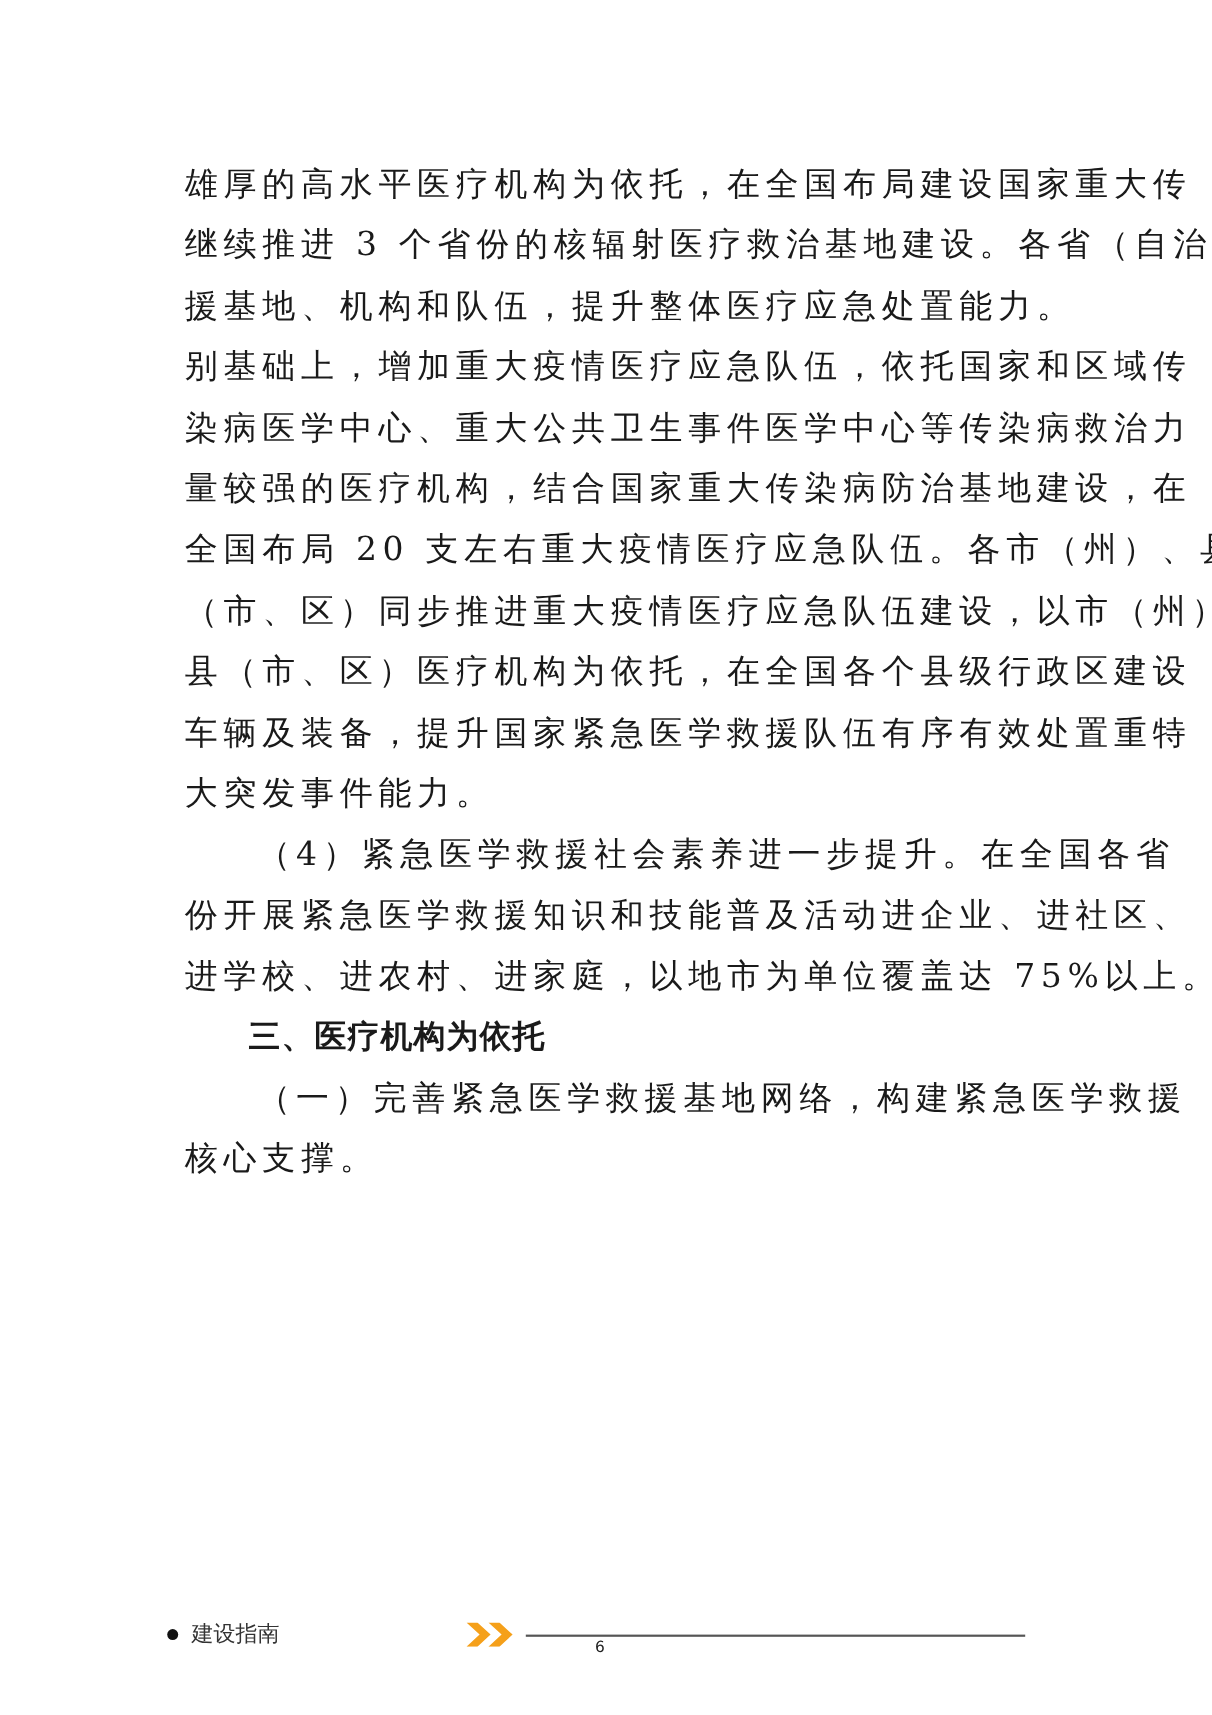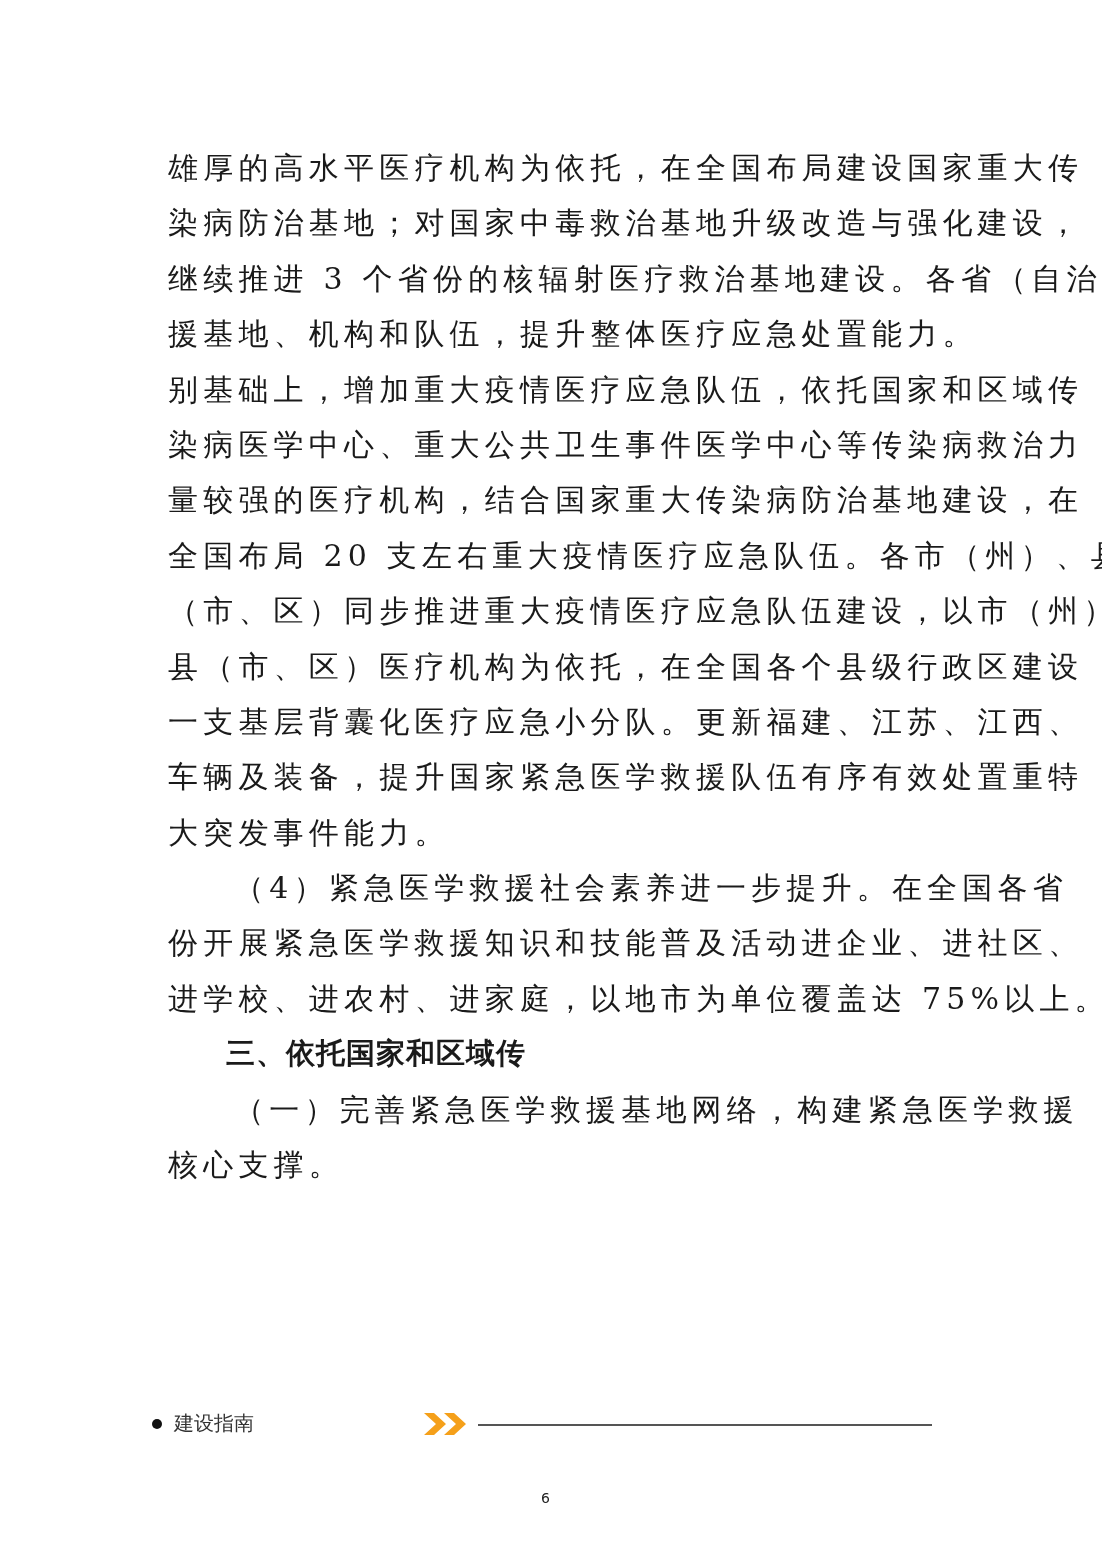--- a/index.html
+++ b/index.html
@@ -5,51 +5,49 @@
     html, body { margin: 0; padding: 0; background: #ffffff; }
     body { width: 1102px; height: 1559px; position: relative; overflow: hidden;
            font-family: "DejaVu Serif", "Liberation Serif", serif; color: #1a1a1a; }
     .page { position: absolute; left: 0; top: 0; width: 1102px; height: 1559px; }
     .body-text { position: absolute; left: 168px; top: 140px; width: 766px; }
     .line { height: 55.4px; line-height: 55.4px; font-size: 30px; white-space: nowrap;
             letter-spacing: 5.2px; overflow: visible; }
     .line.indent { padding-left: 66px; }
     .line.heading { font-family: "DejaVu Sans", "Liberation Sans", sans-serif; font-weight: bold;
                     letter-spacing: 1px; padding-left: 58px; font-size: 29px; }
-    .footer { position: absolute; left: 152px; top: 1408px; width: 780px; height: 30px; }
+    .footer { position: absolute; left: 152px; top: 1470px; width: 780px; height: 30px; }
     .footer .dot { position: absolute; left: 0; top: 11px; width: 10px; height: 10px; border-radius: 50%; background: #111; }
     .footer .label { position: absolute; left: 22px; top: 0; font-family: "DejaVu Sans", "Liberation Sans", sans-serif;
                      font-size: 20px; line-height: 30px; color: #333; }
     .footer .chevrons { position: absolute; left: 272px; top: 5px; width: 48px; height: 22px; }
     .footer .rule { position: absolute; left: 326px; right: 0; top: 16px; height: 2px; background: #555; }
     .page-number { position: absolute; left: 541px; top: 1490px; font-family: "DejaVu Sans", "Liberation Sans", sans-serif;
                    font-size: 14px; color: #222; }
   </style>
 </head>
 <body>
 
 <div class="page">
   <div class="body-text">
     <div class="line">雄厚的高水平医疗机构为依托，在全国布局建设国家重大传</div>
-    <div class="line">染病防治基地；对国家中毒救治基地升级改造与强化建设，</div>
     <div class="line">继续推进 3 个省份的核辐射医疗救治基地建设。各省（自治</div>
     <div class="line">援基地、机构和队伍，提升整体医疗应急处置能力。</div>
     <div class="line">别基础上，增加重大疫情医疗应急队伍，依托国家和区域传</div>
     <div class="line">染病医学中心、重大公共卫生事件医学中心等传染病救治力</div>
     <div class="line">量较强的医疗机构，结合国家重大传染病防治基地建设，在</div>
     <div class="line">全国布局 20 支左右重大疫情医疗应急队伍。各市（州）、县</div>
     <div class="line">（市、区）同步推进重大疫情医疗应急队伍建设，以市（州）、</div>
     <div class="line">县（市、区）医疗机构为依托，在全国各个县级行政区建设</div>
-    <div class="line">一支基层背囊化医疗应急小分队。更新福建、江苏、江西、</div>
     <div class="line">车辆及装备，提升国家紧急医学救援队伍有序有效处置重特</div>
     <div class="line">大突发事件能力。</div>
     <div class="line indent">（4）紧急医学救援社会素养进一步提升。在全国各省</div>
     <div class="line">份开展紧急医学救援知识和技能普及活动进企业、进社区、</div>
     <div class="line">进学校、进农村、进家庭，以地市为单位覆盖达 75%以上。</div>
-    <div class="line heading">三、依托国家和区域传</div>
+    <div class="line heading">三、医疗机构为依托</div>
     <div class="line indent">（一）完善紧急医学救援基地网络，构建紧急医学救援</div>
     <div class="line">核心支撑。</div>
   </div>
 
   <div class="footer">
     <span class="dot"></span>
     <span class="label">建设指南</span>
     <svg class="chevrons" viewBox="0 0 48 22">
       <polygon points="0,0 10,0 22,11 10,22 0,22 12,11" fill="#f5a01a"></polygon>
       <polygon points="20,0 30,0 42,11 30,22 20,22 32,11" fill="#f5a01a"></polygon>

